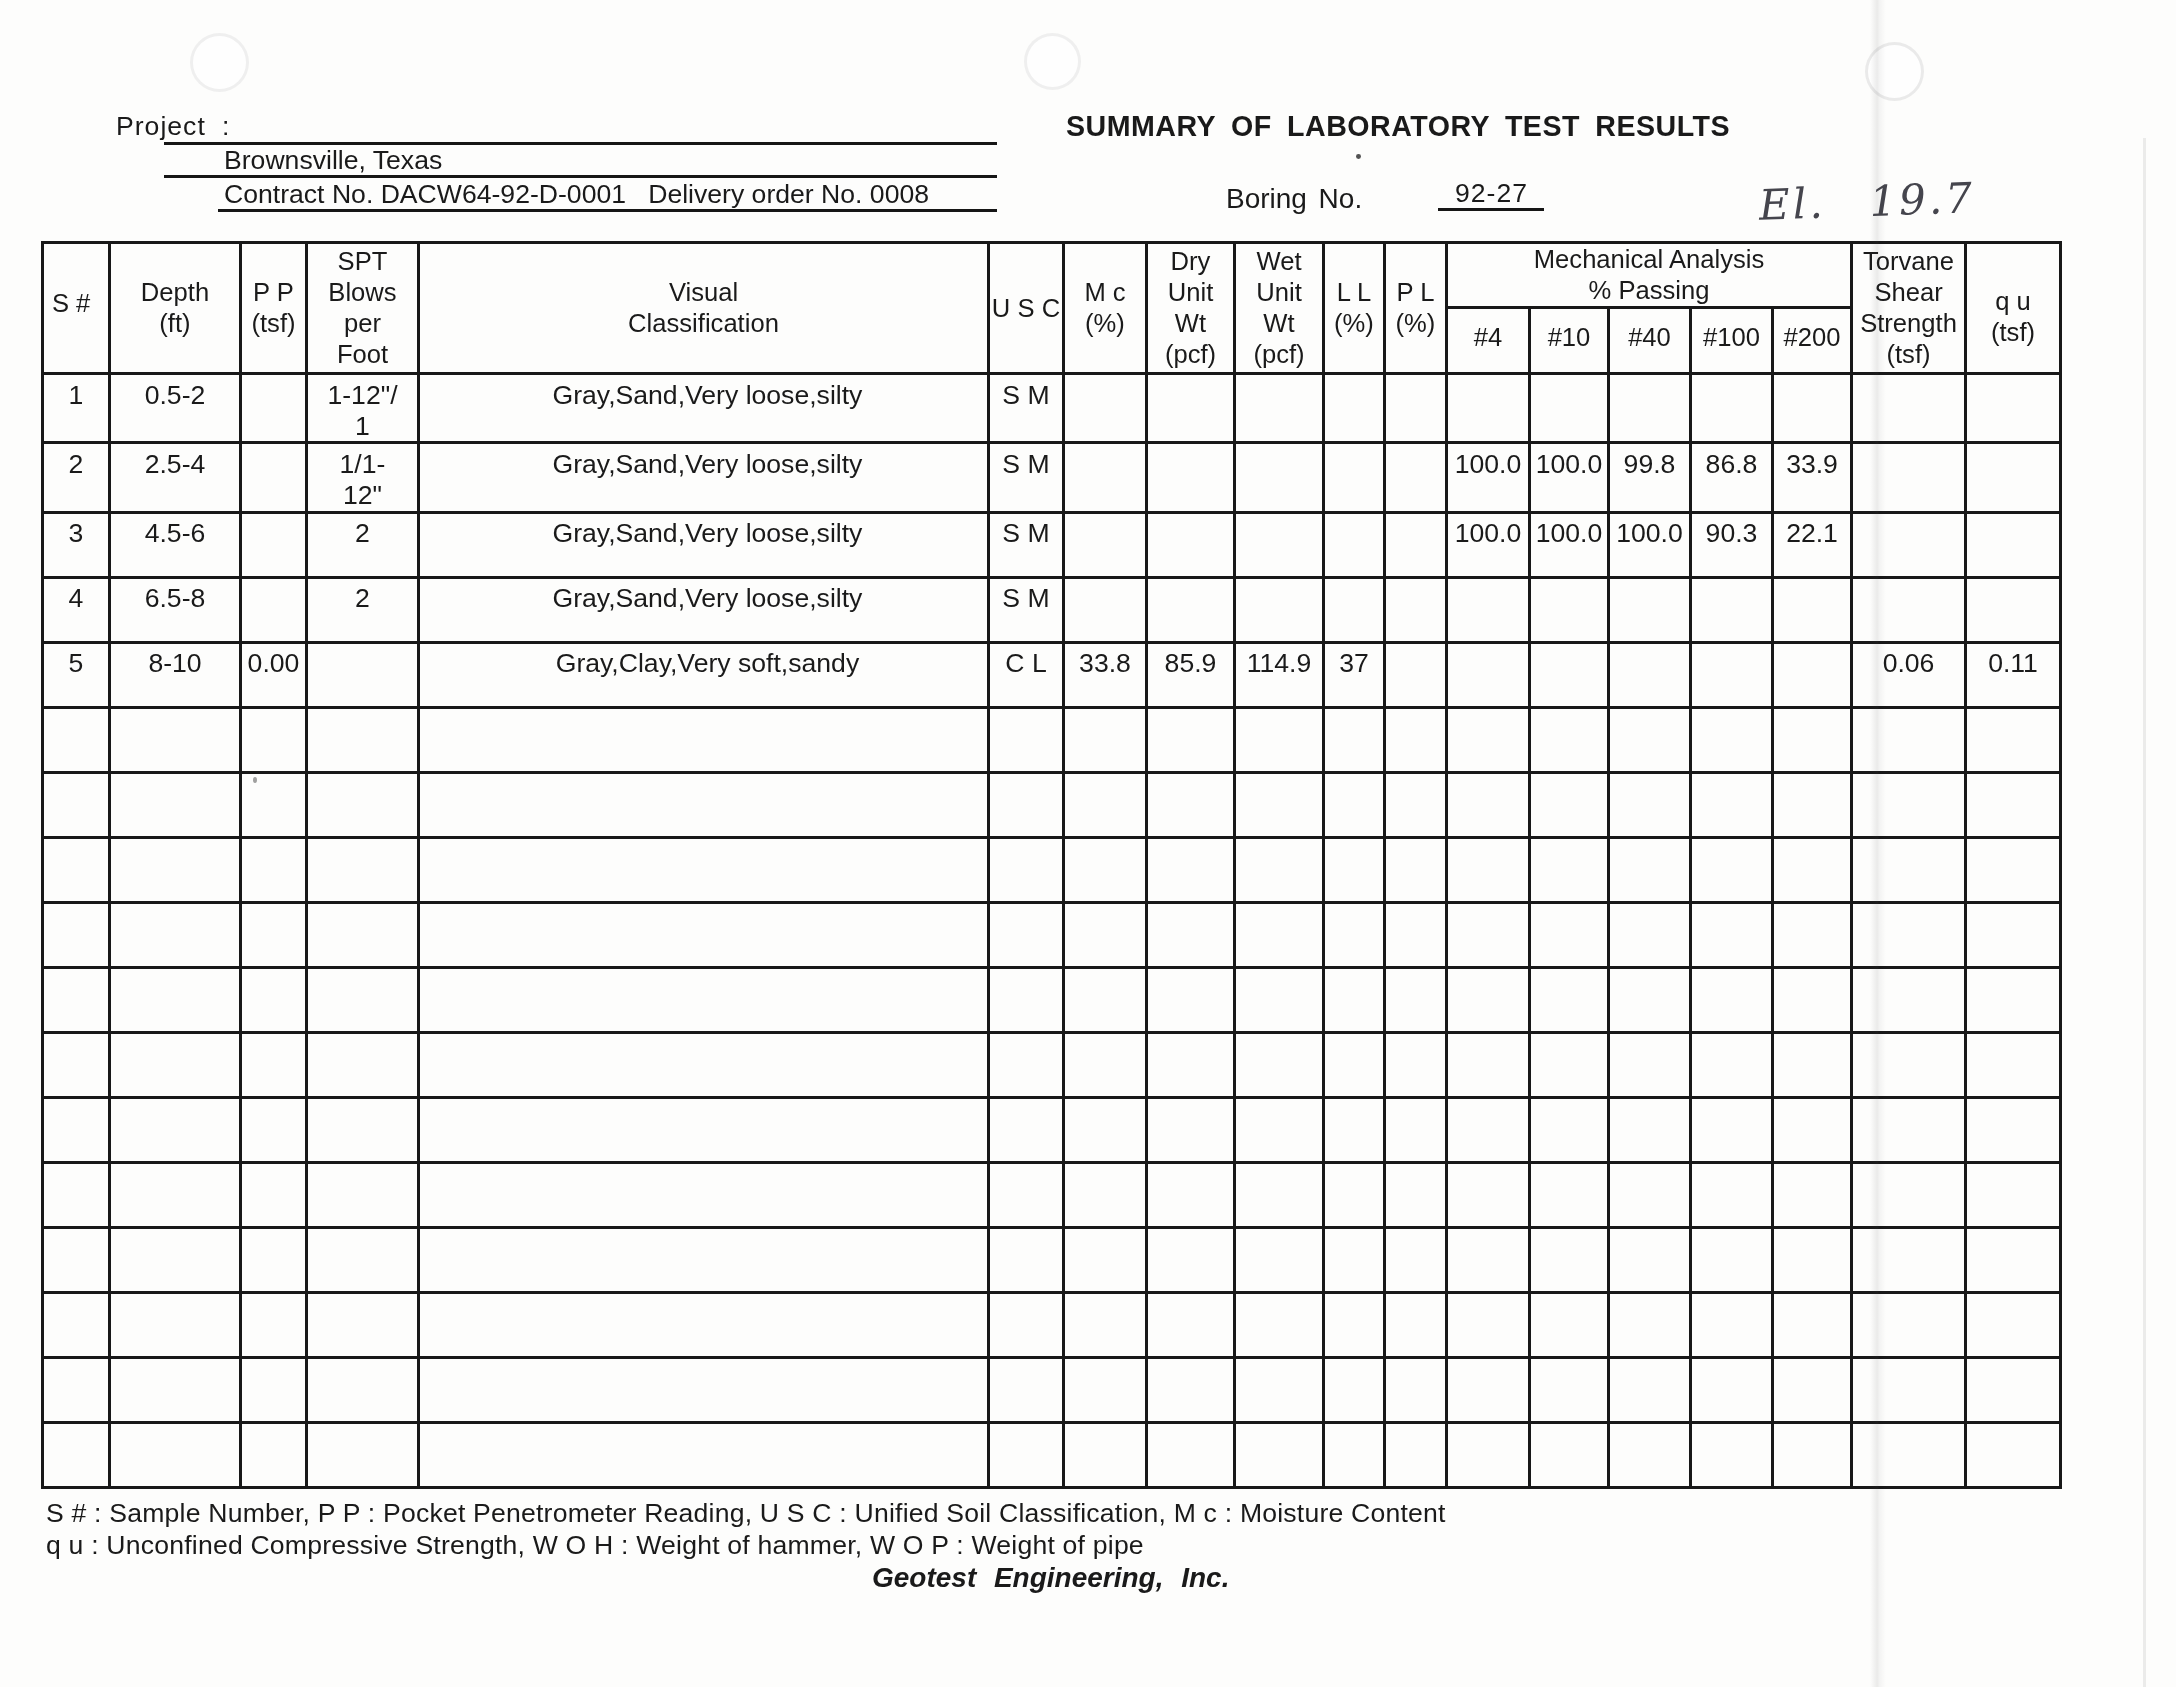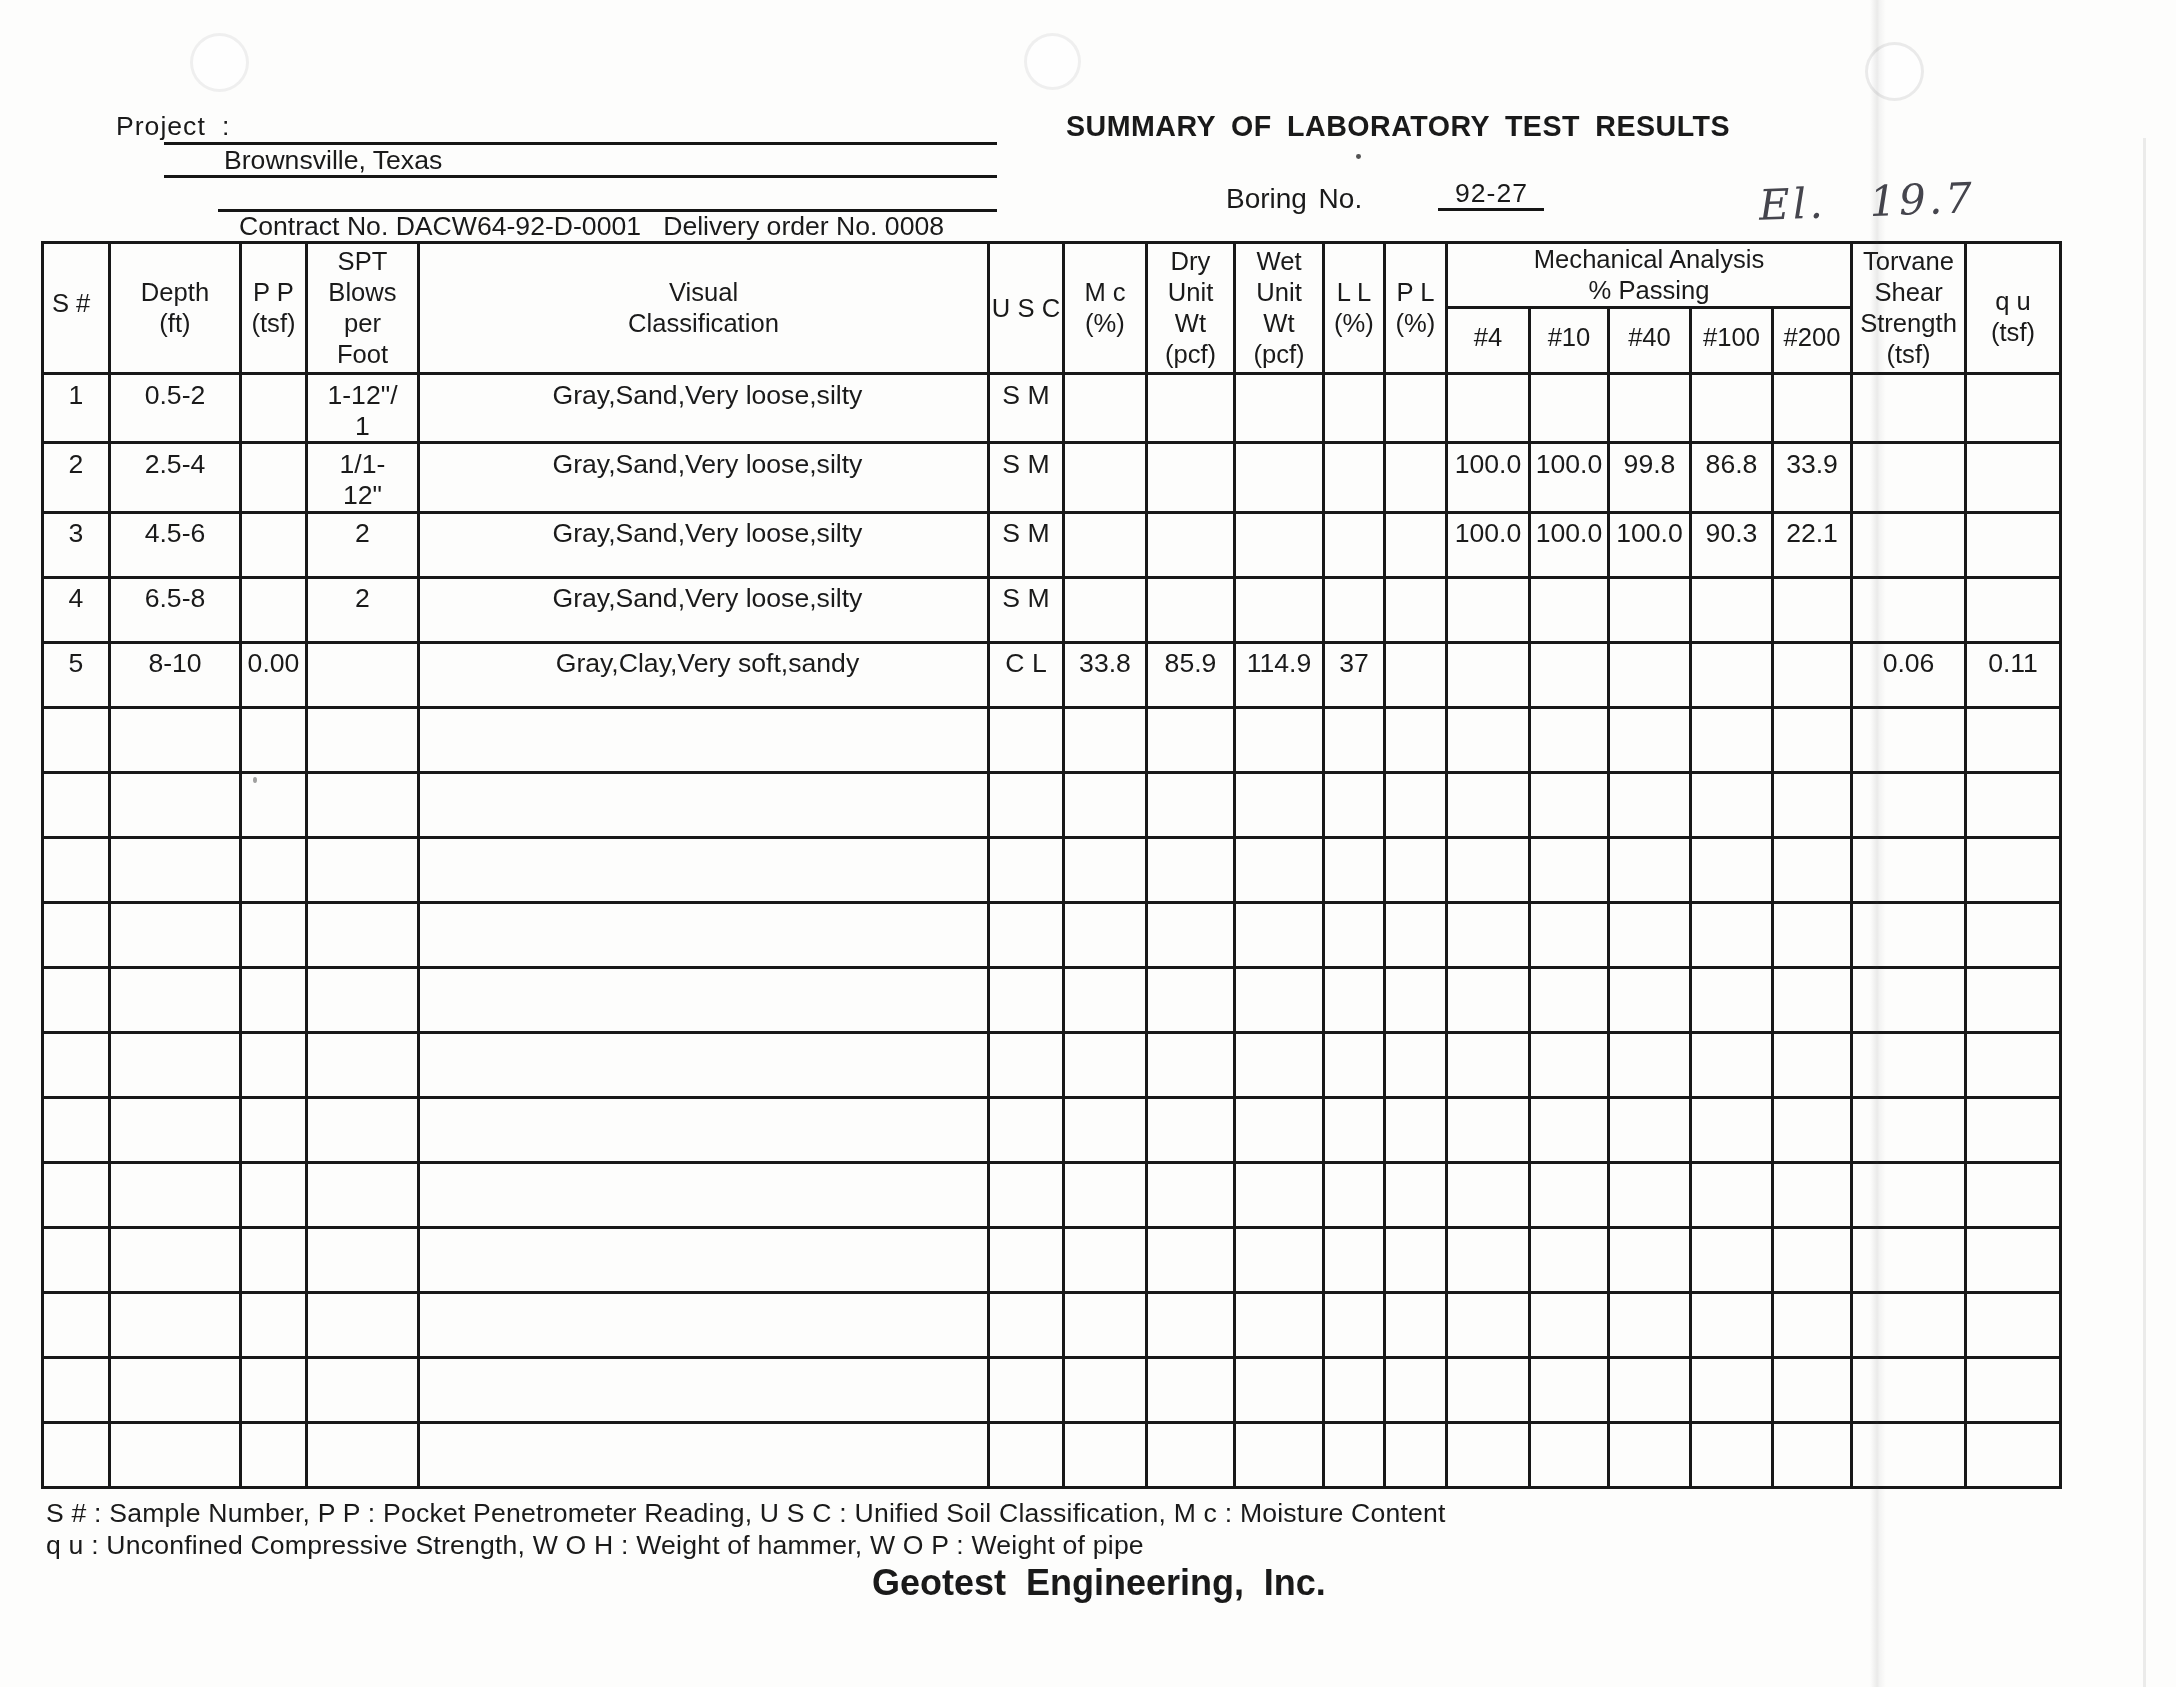--- a/index.html
+++ b/index.html
@@ -21,21 +21,21 @@
   .speck { position:absolute; background:rgba(40,40,40,0.8); border-radius:50%; }
   .speck-title { left:1356px; top:154px; width:4.9px; height:4.9px; }
   .speck-row { left:253px; top:777px; width:3.9px; height:5.9px; opacity:.55; }
 
   
   .abs { position:absolute; }
   .project-label { left:116px; top:111px; font-size:26.6px; letter-spacing:1px; word-spacing:7.9px; }
   .hline-text { font-size:26.6px; white-space:pre; }
   .pt1 { left:224px; top:110px; }
   .pt2 { left:224px; top:145px; }
-  .pt3 { left:239px; top:179px;margin-top:32px; }
+  .pt3 { left:224px; top:179px; }
   .u-rule { position:absolute; border-top:3.9px solid #161616; height:0; }
   .u1 { left:164px; top:142px; width:833px; }
   .u2 { left:164px; top:175px; width:833px; }
   .u3 { left:218px; top:209px; width:779px; }
   .doc-title { left:1066px; top:110px; font-size:28.6px; font-weight:bold; letter-spacing:0.5px; word-spacing:6.9px; }
   .boring-label { left:1226px; top:183px; font-size:28px; word-spacing:3.9px; }
   .boring-value { left:1455px; top:178px; font-size:26.6px; letter-spacing:1px; }
   .u-boring { left:1438px; top:208px; width:106px; border-top:3.9px solid #161616; }
   .handwriting {
     left:1759px; top:177px; font-size:42px; color:#45454d;
@@ -61,21 +61,21 @@
   .results tbody td {
     vertical-align:top; padding:4.9px 2px 0 2px; text-align:center;
     font-size:26.6px; line-height:1.15; white-space:pre-line;
   }
   .results tbody td.col-visual { text-align:center; padding-left:9.9px; }
 
   
   .footnote { font-size:26.6px; letter-spacing:0.2px; }
   .fn1 { left:46px; top:1498px; }
   .fn2 { left:46px; top:1530px; }
-  .company { left:872px; top:1562px; font-size:36px; font-weight:bold; word-spacing:9.9px; }
+  .company { left:872px; top:1562px; font-size:28px; font-weight:bold; font-style:italic; word-spacing:9.9px; }
 </style>
 </head>
 <body>
 
 <div class="page">
 
   <div class="punch-hole hole-left"></div>
   <div class="punch-hole hole-middle"></div>
   <div class="punch-hole hole-right"></div>
   <div class="speck speck-title"></div>

